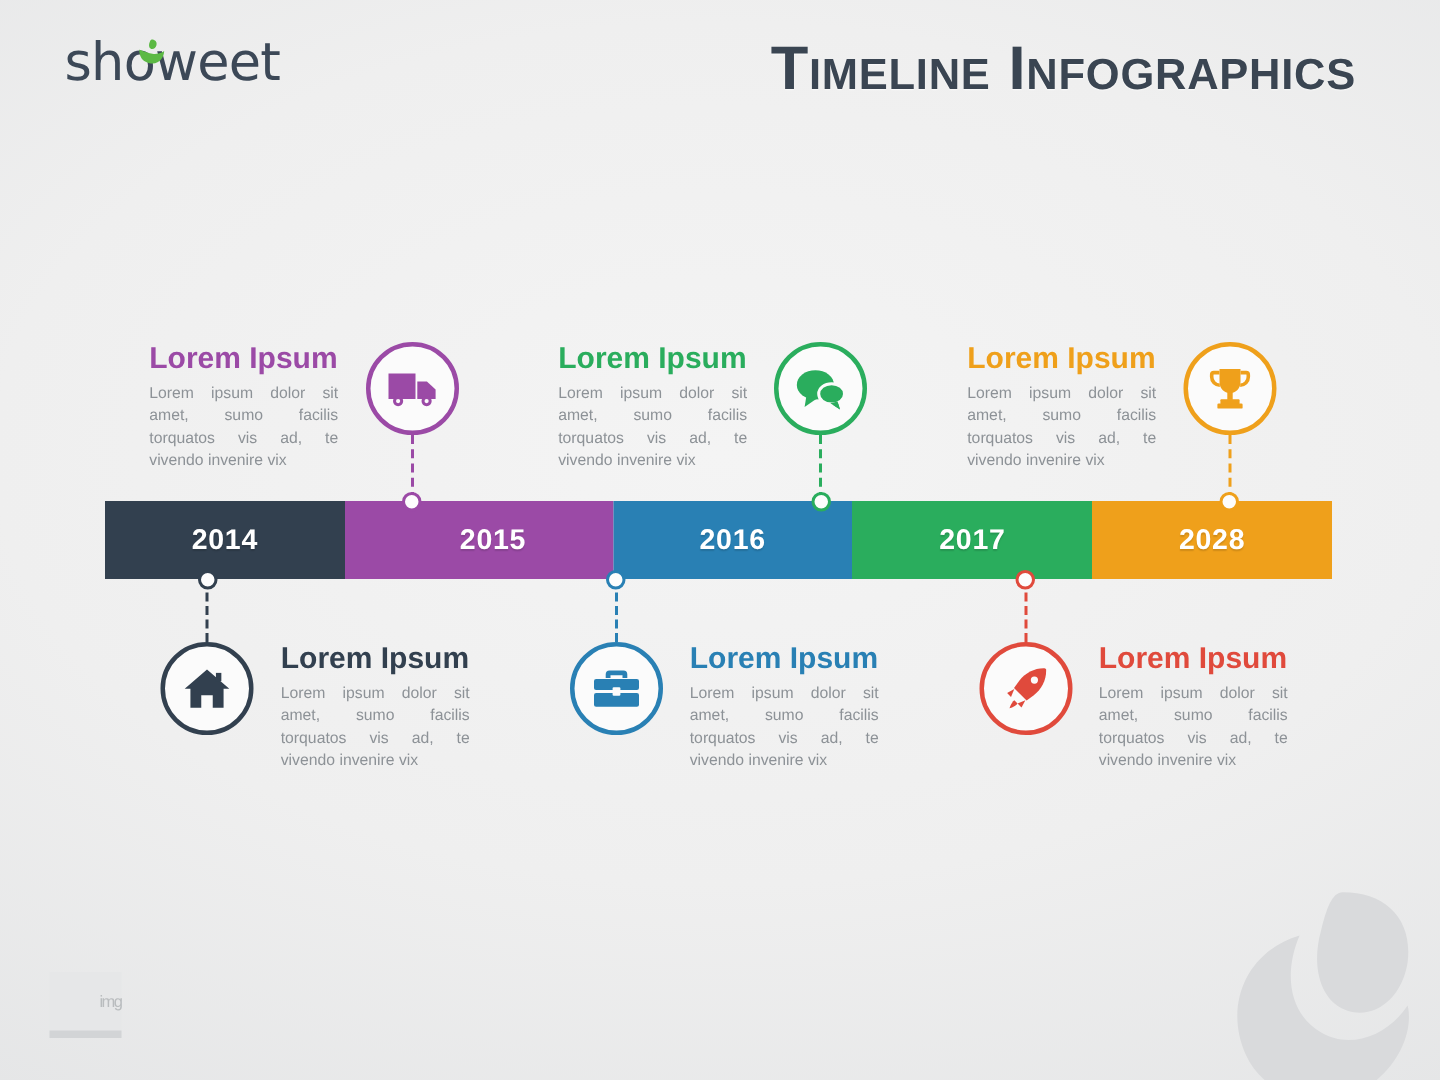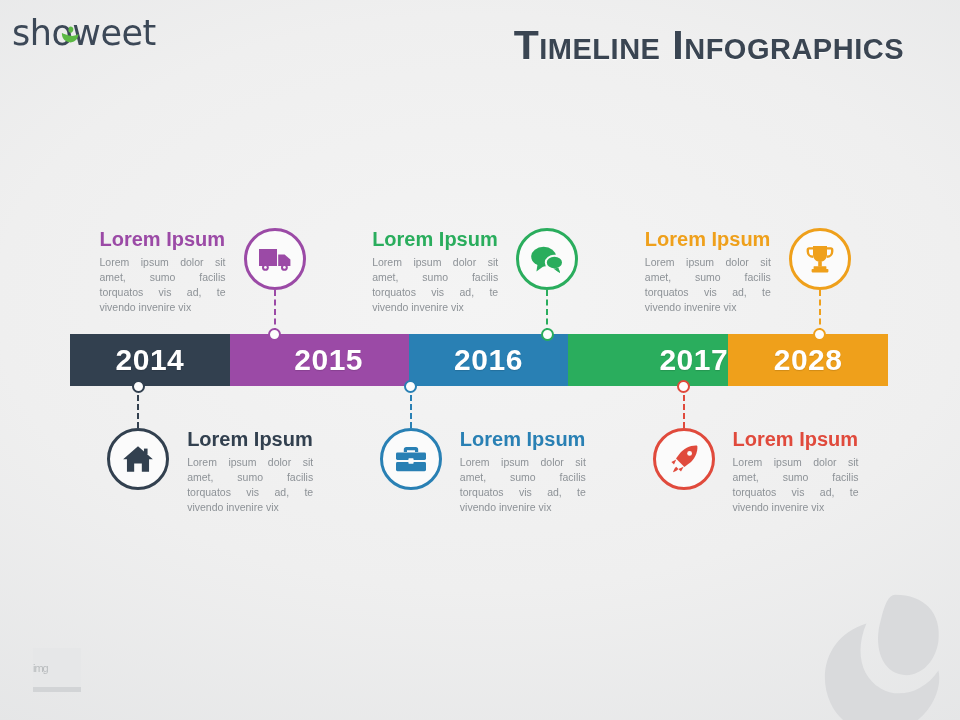--- a/index.html
+++ b/index.html
@@ -30,25 +30,25 @@
     bottom: -26px;
     width: 180px;
     height: 180px;
     opacity: 1;
     pointer-events: none;
   }
 
   
   #logo {
     position: absolute;
-    left: 12px;
+    left: 43px;
     top: 16px;
     height: 44px;
     display: flex;
-    align-items: flex-start;
+    align-items: flex-end;
   }
   #logo-text {
     font-family: "DejaVu Sans", sans-serif;
     font-size: 35px;
     font-weight: 400;
     color: #3c4857;
     letter-spacing: -0.5px;
     line-height: 1;
     position: relative;
     white-space: pre;
@@ -86,21 +86,21 @@
   }
   .seg {
     flex: 1 1 0;
     display: flex;
     align-items: center;
     justify-content: center;
     position: relative;
   }
   .seg-year {
     font-family: "Liberation Sans", sans-serif;
-    font-size: 30px;
+    font-size: 19px;
     font-weight: bold;
     color: #ffffff;
     letter-spacing: 0.5px;
     line-height: 1;
     text-shadow: 0 1px 1px rgba(0,0,0,0.13);
   }
 
   
   .node-dot {
     position: absolute;
@@ -168,21 +168,21 @@
     position: absolute;
     left: 33px;
     top: 648px;
     width: 48px;
     height: 44px;
     background: #e6e7e8;
     border-bottom: 5px solid #d2d4d6;
     box-sizing: border-box;
     display: flex;
     align-items: center;
-    justify-content: flex-start;
+    justify-content: flex-end;
   }
   #placeholder-glyph {
     font-family: "Liberation Sans", sans-serif;
     font-size: 11px;
     color: #b9bcbe;
     letter-spacing: -1px;
   }
 </style>
 </head>
 <body>
@@ -207,21 +207,21 @@
   <div id="bar">
       <div class="seg" style="background: rgb(50, 64, 79);">
         <div class="seg-year">2014</div>
       </div>
       <div class="seg" style="background: rgb(155, 74, 166); padding-left: 19px;">
         <div class="seg-year">2015</div>
       </div>
       <div class="seg" style="background: rgb(41, 128, 180);">
         <div class="seg-year">2016</div>
       </div>
-      <div class="seg" style="background: rgb(42, 173, 93); justify-content: flex-end;">
+      <div class="seg" style="background: rgb(42, 173, 93);">
         <div class="seg-year">2017</div>
       </div>
       <div class="seg" style="background: rgb(239, 160, 27);">
         <div class="seg-year">2028</div>
       </div>
     </div>
 
   <div id="layer">
       <div class="node-dot" style="left: 131.667px; top: 379.5px; border-color: rgb(50, 64, 79);"></div>
       <div class="dash" style="left: 137.167px; border-left-color: rgb(50, 64, 79); top: 386px; height: 42px;"></div>

